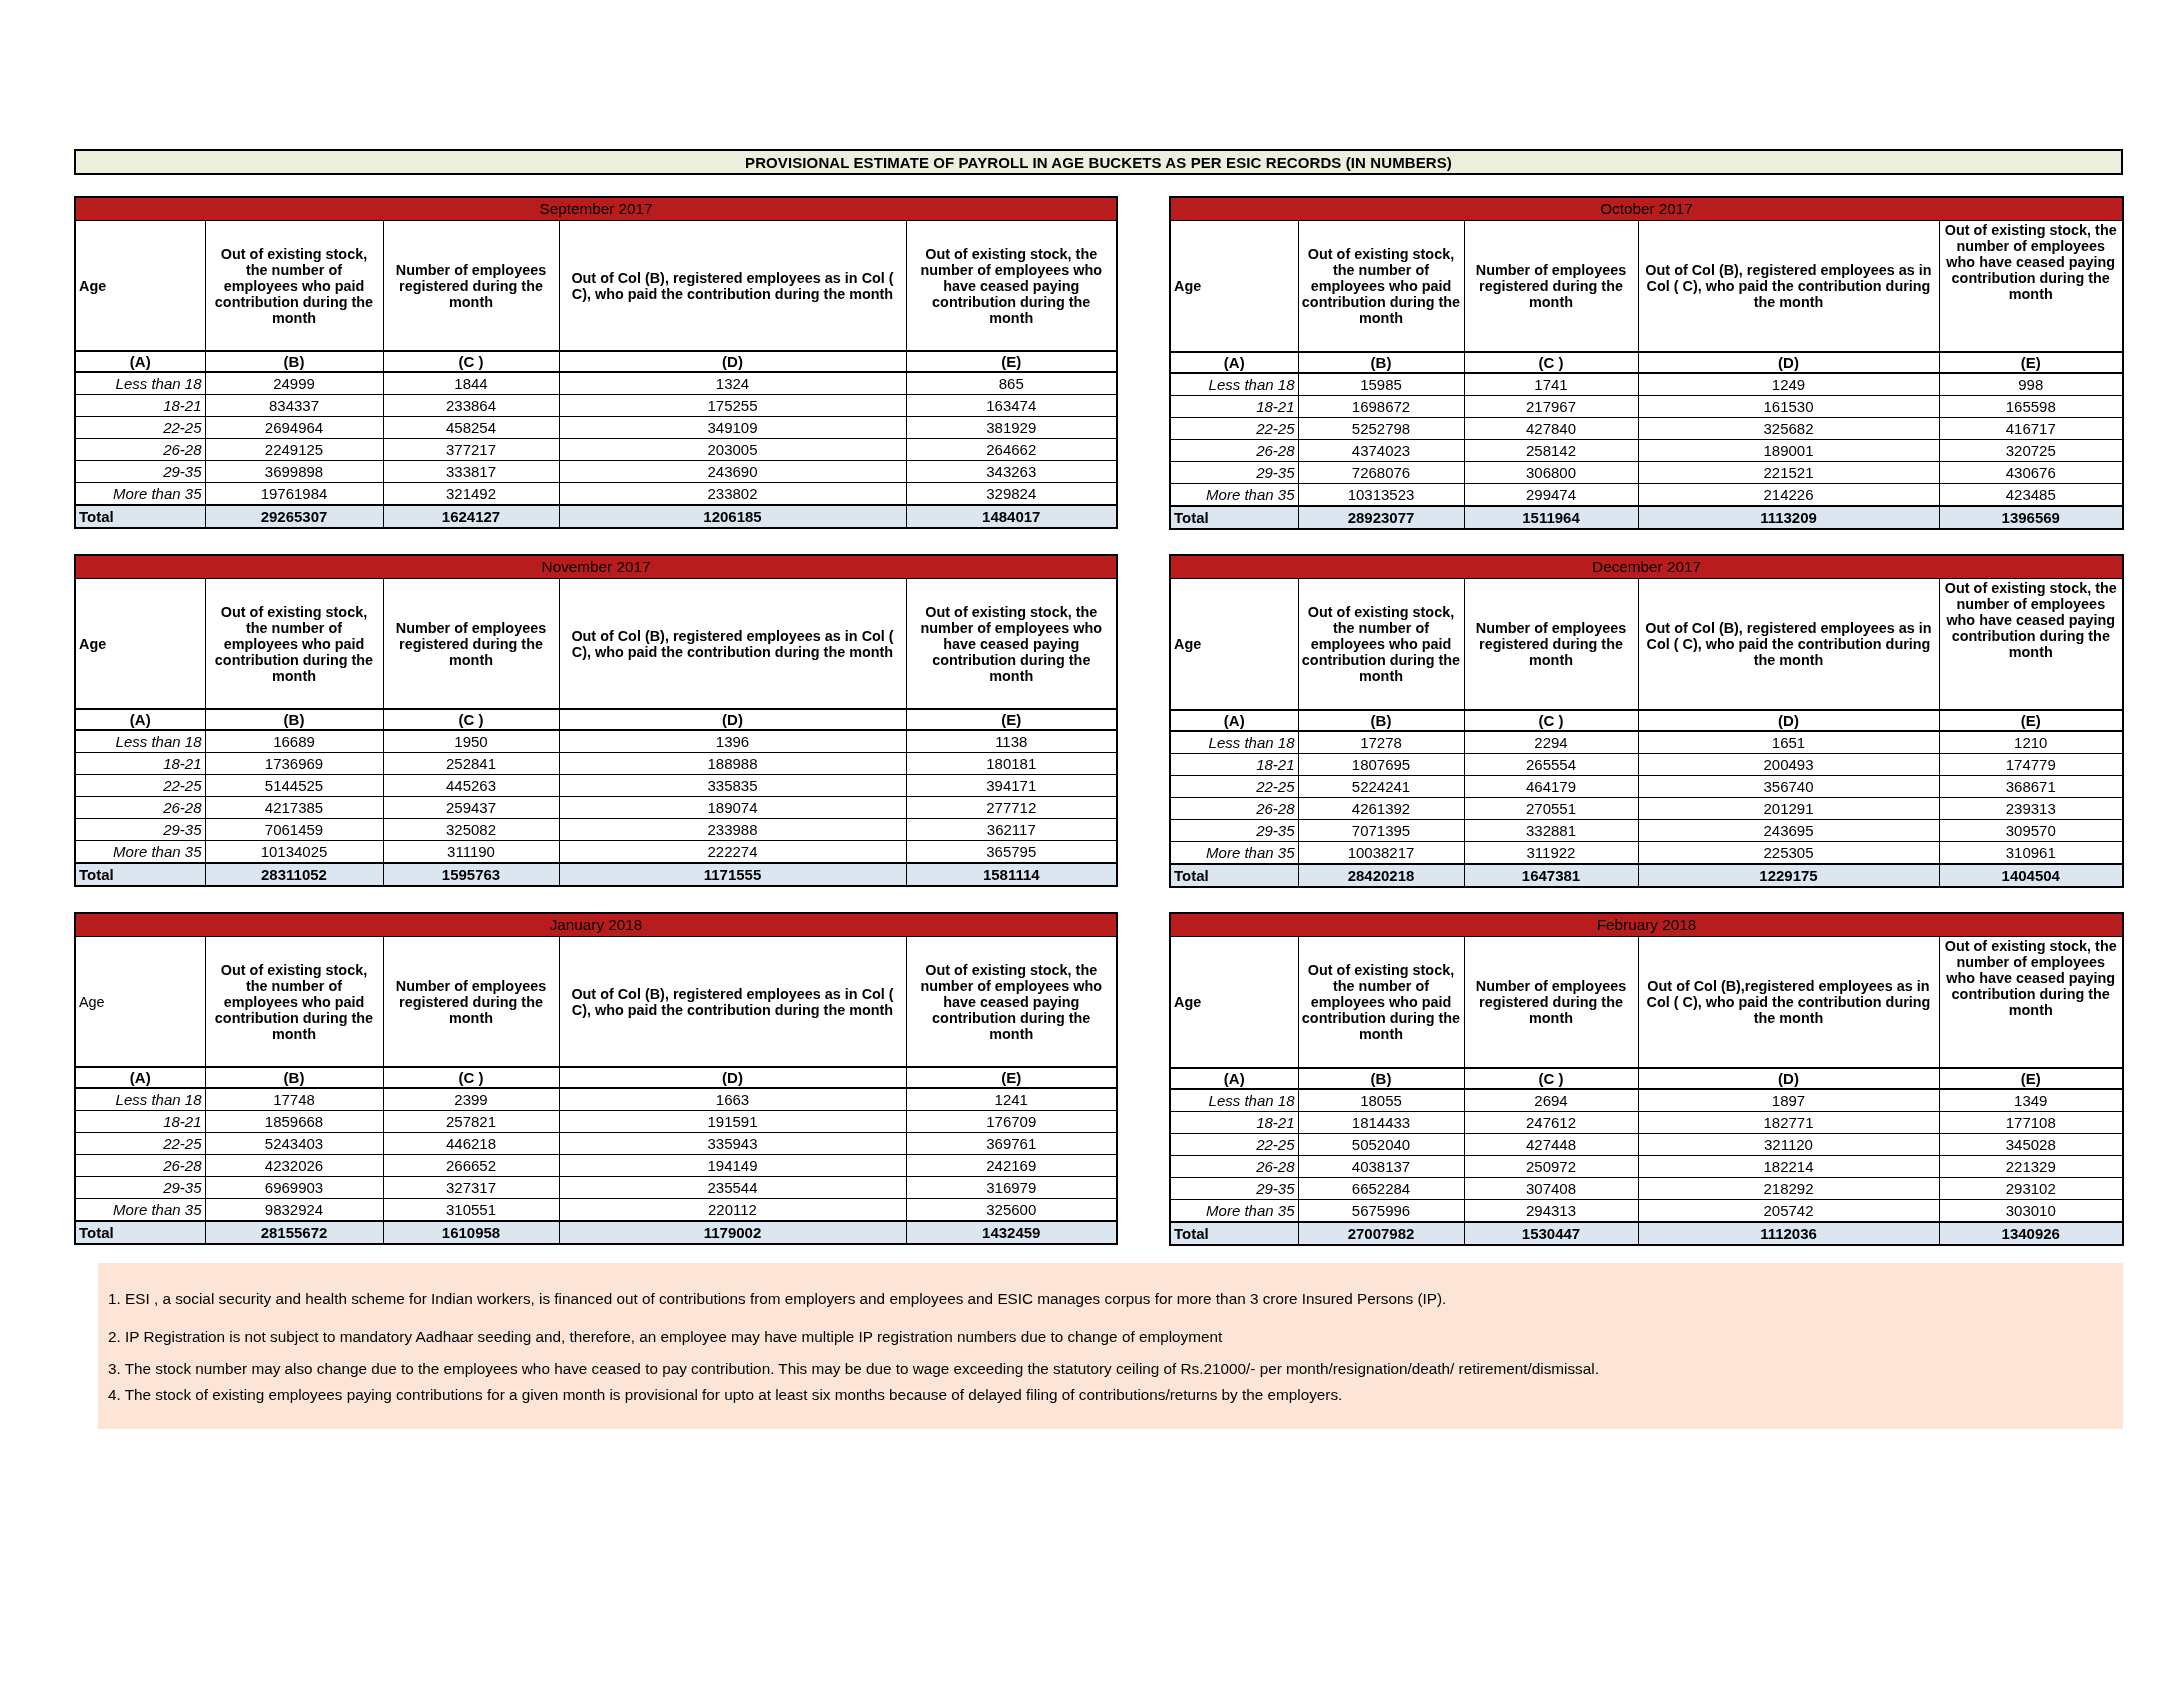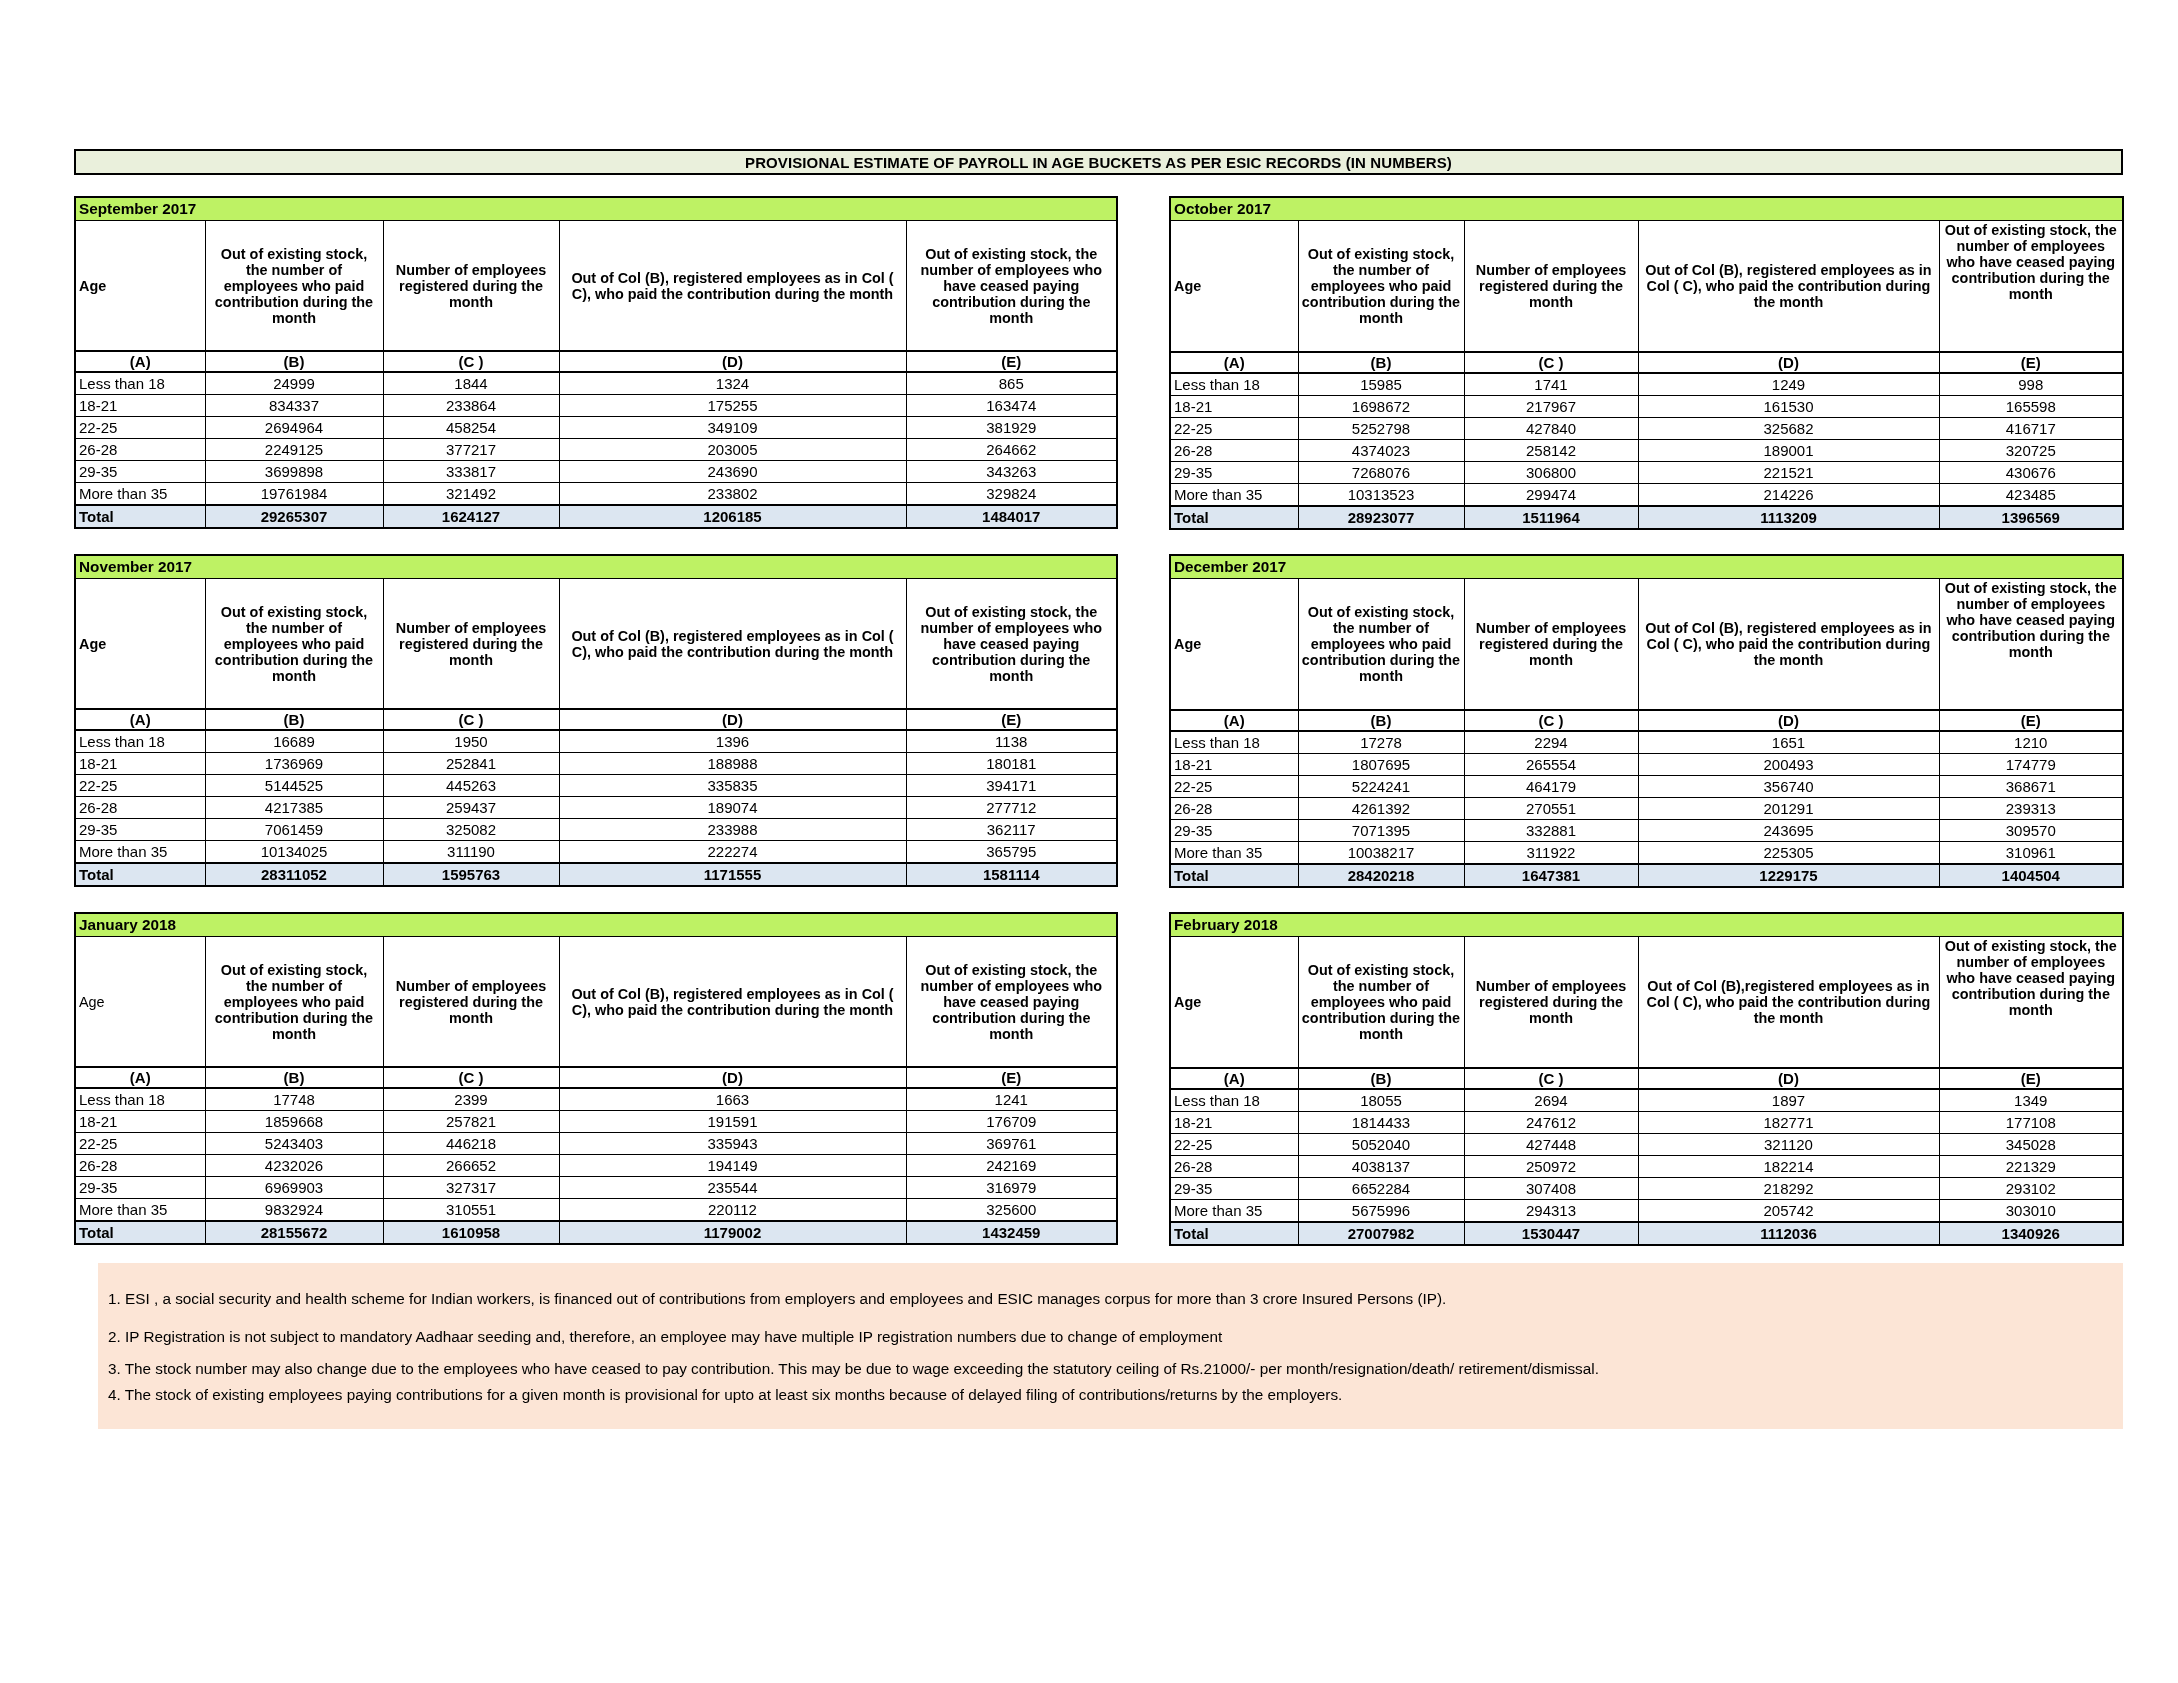--- a/index.html
+++ b/index.html
@@ -17,33 +17,33 @@
     margin-top:21px;display:grid;grid-template-columns:1042px 953px;
     column-gap:53px;row-gap:24px;
   }
   .tbox table{
     border-collapse:collapse;table-layout:fixed;border:2px solid #000;width:100%;
   }
   .tbox td,.tbox th{border:1px solid #000;padding:0 3px;overflow:visible;}
   .tbox.left  col.ca{width:130px}.tbox.left  col.cb{width:178px}.tbox.left  col.cc{width:176px}.tbox.left  col.cd{width:347px}.tbox.left  col.ce{width:211px}
   .tbox.right col.ca{width:128px}.tbox.right col.cb{width:166px}.tbox.right col.cc{width:174px}.tbox.right col.cd{width:301px}.tbox.right col.ce{width:184px}
   .month-row th{
-    background:#bef264;height:22px;font-size:15.3px;font-weight:700;text-align:left;
+    background:#b91c1c;height:22px;font-size:15.3px;font-weight:400;text-align:center;
   }
   .desc-row td{vertical-align:middle;font-weight:700;font-size:14.4px;text-align:center;}
   .desc-row .agecell{text-align:left;}
   .hdr{height:129px;display:flex;flex-direction:column;align-items:center;justify-content:center;line-height:16px;overflow:visible;}
   .agecell .hdr{align-items:flex-start;justify-content:center;}
   .tbox.right .ehdr .hdr{justify-content:flex-start;padding-top:1px;}
   .letters-row td{
     height:19px;text-align:center;font-weight:700;font-size:15px;
     border-top:2px solid #000;border-bottom:2px solid #000;background:transparent;
   }
   .data-row td{height:21px;font-size:15px;text-align:center;}
-  .data-row td.agecol{text-align:left;}
+  .data-row td.agecol{text-align:right;font-style:italic;}
   .total-row td{
     height:21px;font-size:15px;font-weight:700;text-align:center;
     background:#dce6f1;border-top:2px solid #000;
   }
   .total-row td.agecol{text-align:left;}
   
   .tables-grid .tbox:nth-child(5) .agecell{font-weight:400;}
   .footnotes{
     margin-top:17px;background:#fce5d6;padding:26px 18px 18px 10px;
     font-size:15.3px;line-height:20px;margin-left:24px;

